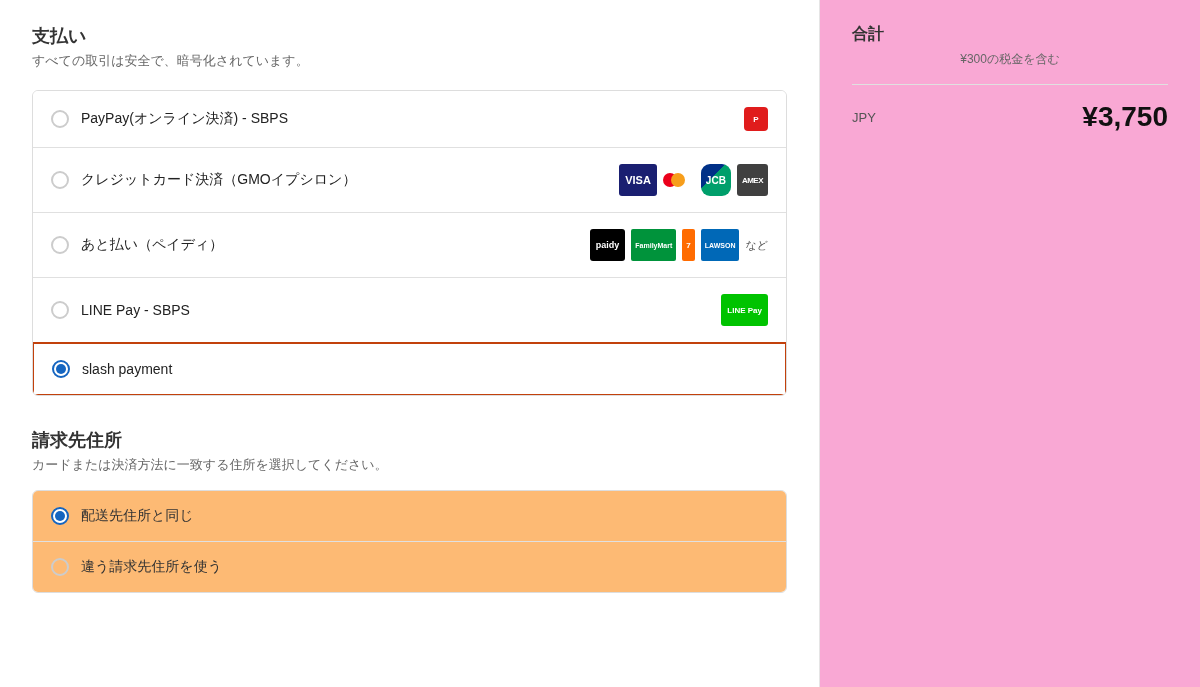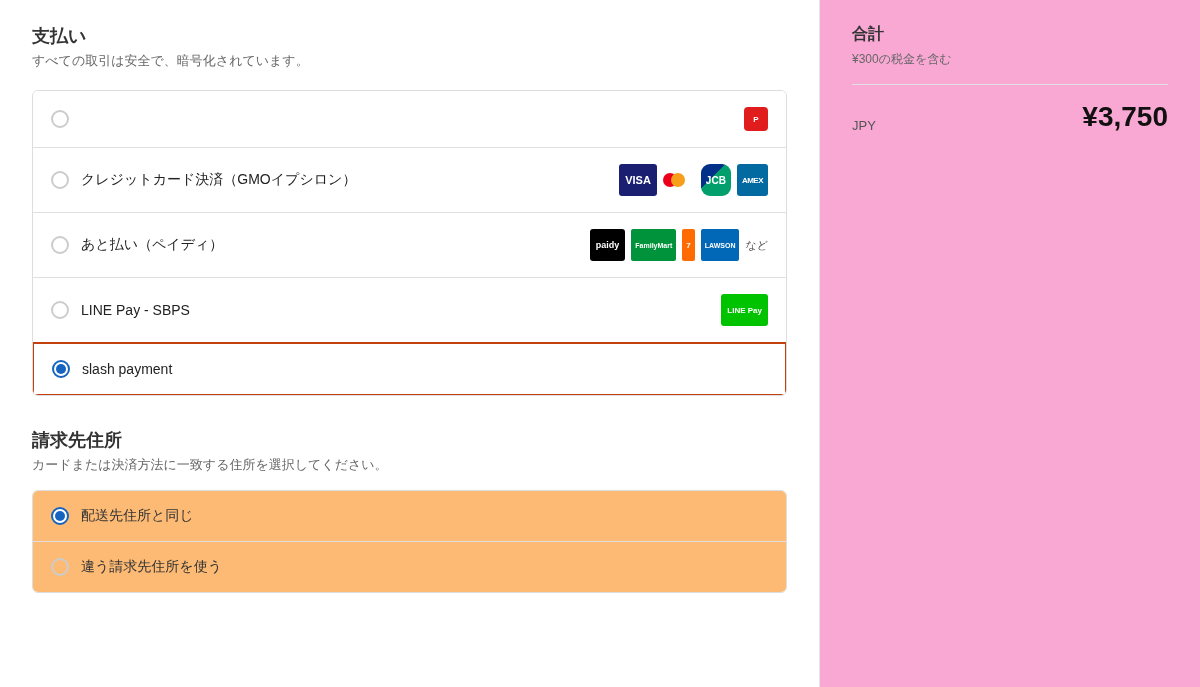--- a/index.html
+++ b/index.html
@@ -112,21 +112,21 @@
     .mc-icon {
       position: relative;
       width: 32px;
       height: 20px;
       display: flex;
       align-items: center;
     }
     .mc-left { width: 14px; height: 14px; border-radius: 50%; background: #eb001b; position: absolute; left: 0; }
     .mc-right { width: 14px; height: 14px; border-radius: 50%; background: #f79e1b; position: absolute; left: 8px; }
     .jcb-icon { background: linear-gradient(135deg, #003087 40%, #009f6b 40%); color: #fff; font-size: 10px; font-weight: 800; padding: 2px 5px; border-radius: 9px; }
-    .amex-icon { background: #0369a1; color: #fff; font-size: 8px; font-weight: 700; padding: 2px 5px; border-radius: 3px; letter-spacing: -0.5px; }
+    .amex-icon { background: #404040; color: #fff; font-size: 8px; font-weight: 700; padding: 2px 5px; border-radius: 3px; letter-spacing: -0.5px; }
     .paidy-icon { background: #000; color: #fff; font-size: 9px; font-weight: 700; padding: 2px 6px; border-radius: 3px; }
     .family-icon { background: #00933b; color: #fff; font-size: 7px; padding: 2px 4px; border-radius: 2px; }
     .seven-icon { background: #ff6b00; color: #fff; font-size: 8px; font-weight: 700; padding: 2px 4px; border-radius: 2px; }
     .lawson-icon { background: #0068b7; color: #fff; font-size: 7px; padding: 2px 4px; border-radius: 2px; }
     .nado-text { font-size: 11px; color: #555; }
     .linepay-icon { background: #00c300; color: #fff; font-size: 8px; font-weight: 700; padding: 2px 6px; border-radius: 3px; }
     .paypay-icon {
       width: 24px;
       height: 24px;
       background: #e01c1c;
@@ -183,25 +183,26 @@
     .summary-title {
       font-size: 16px;
       font-weight: 600;
       margin-bottom: 6px;
       color: #333;
     }
     .summary-tax {
       font-size: 12px;
       color: #666;
       margin-bottom: 16px;
+      text-align: center;
     }
     .summary-total-row {
       display: flex;
       justify-content: space-between;
-      align-items: flex-end;
+      align-items: center;
     }
     .summary-currency {
       font-size: 13px;
       color: #555;
     }
     .summary-amount {
       font-size: 28px;
       font-weight: 700;
       color: #111;
     }
@@ -220,20 +221,21 @@
 
     <div>
       <h2 class="section-title">支払い</h2>
       <p class="section-subtitle">すべての取引は安全で、暗号化されています。</p>
 
       <div class="payment-options">
 
         <div class="payment-option">
           <div class="option-left">
             <div class="radio-btn"></div>
+            <span class="option-label">PayPay(オンライン決済) - SBPS</span>
           </div>
           <div class="option-icons">
             <div class="paypay-icon">P</div>
           </div>
         </div>
 
         <div class="payment-option">
           <div class="option-left">
             <div class="radio-btn"></div>
             <span class="option-label">クレジットカード決済（GMOイプシロン）</span>

